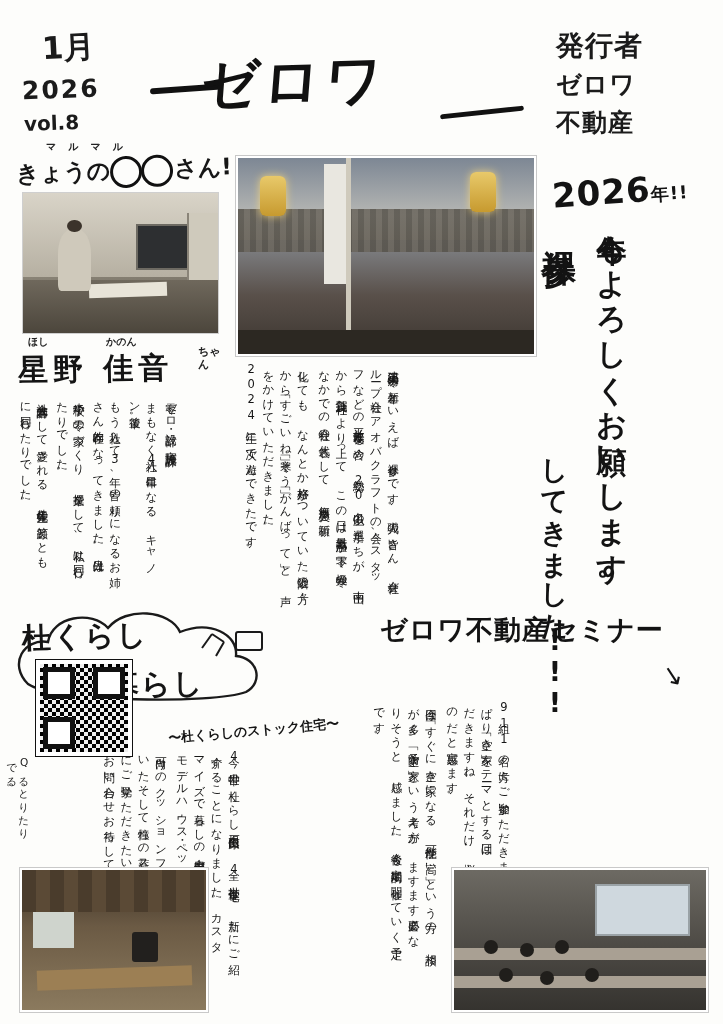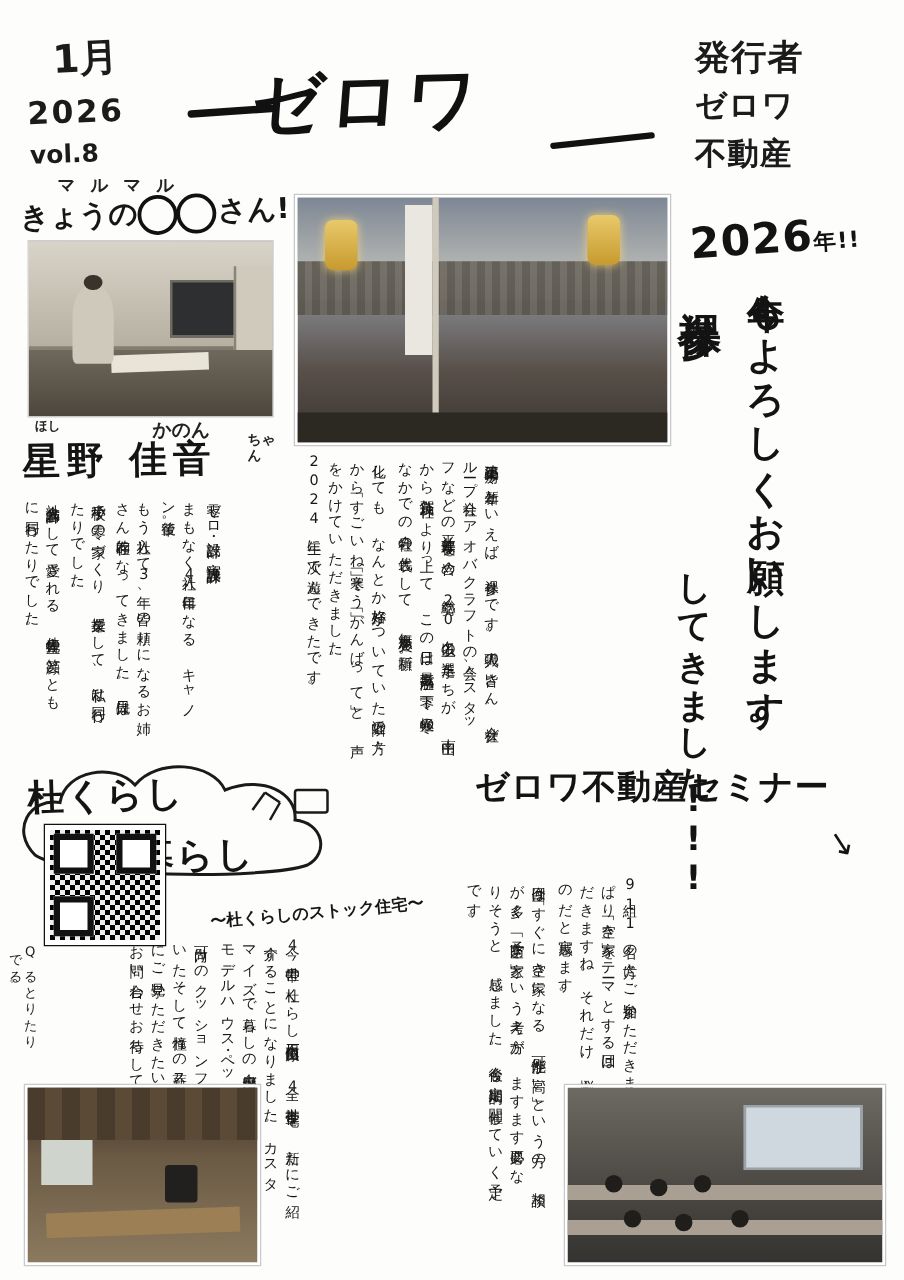--- a/index.html
+++ b/index.html
@@ -109,21 +109,21 @@
   #kyou-heading .circles i {
     position: absolute; top: 0;
     width: 26px; height: 26px;
     border: 3px solid #111;
     border-radius: 50%;
   }
   #kyou-heading .circles i.c1 { left: 0; }
   #kyou-heading .circles i.c2 { left: 31px; }
   #kyou-ruby {
     position: absolute; left: 34px; top: -15px;
-    font-size: 14px; font-weight: bold; color: #222;
+    font-size: 10px; font-weight: bold; color: #222;
     letter-spacing: 12px;
   }
   #photo-interview {
     position: absolute; left: 10px; top: 36px;
     width: 195px; height: 140px;
     border: 1px solid #cfcfcf;
     background: linear-gradient(170deg,#b9b2a6 0%,#8b8578 45%,#6b6559 100%);
     overflow: hidden;
   }
   #photo-interview .wall {
@@ -159,22 +159,22 @@
     font-size: 30px; font-weight: bold; color: #141414;
     letter-spacing: 5px;
     transform: rotate(-1deg);
     white-space: nowrap;
   }
   #kyou-name-ruby-1 {
     position: absolute; left: 16px; top: 180px;
     font-size: 10px; font-weight: bold; color: #222;
   }
   #kyou-name-ruby-2 {
-    position: absolute; left: 110px; top: 180px;
-    font-size: 15px; font-weight: bold; color: #222;
+    position: absolute; left: 94px; top: 180px;
+    font-size: 10px; font-weight: bold; color: #222;
   }
   #kyou-name-suffix {
     position: absolute; left: 186px; top: 190px;
     font-size: 11px; font-weight: bold; color: #222;
   }
   #kyou-body {
     position: absolute; left: 2px; top: 238px;
     height: 180px;
     font-size: 11.5px;
     color: #161616;

